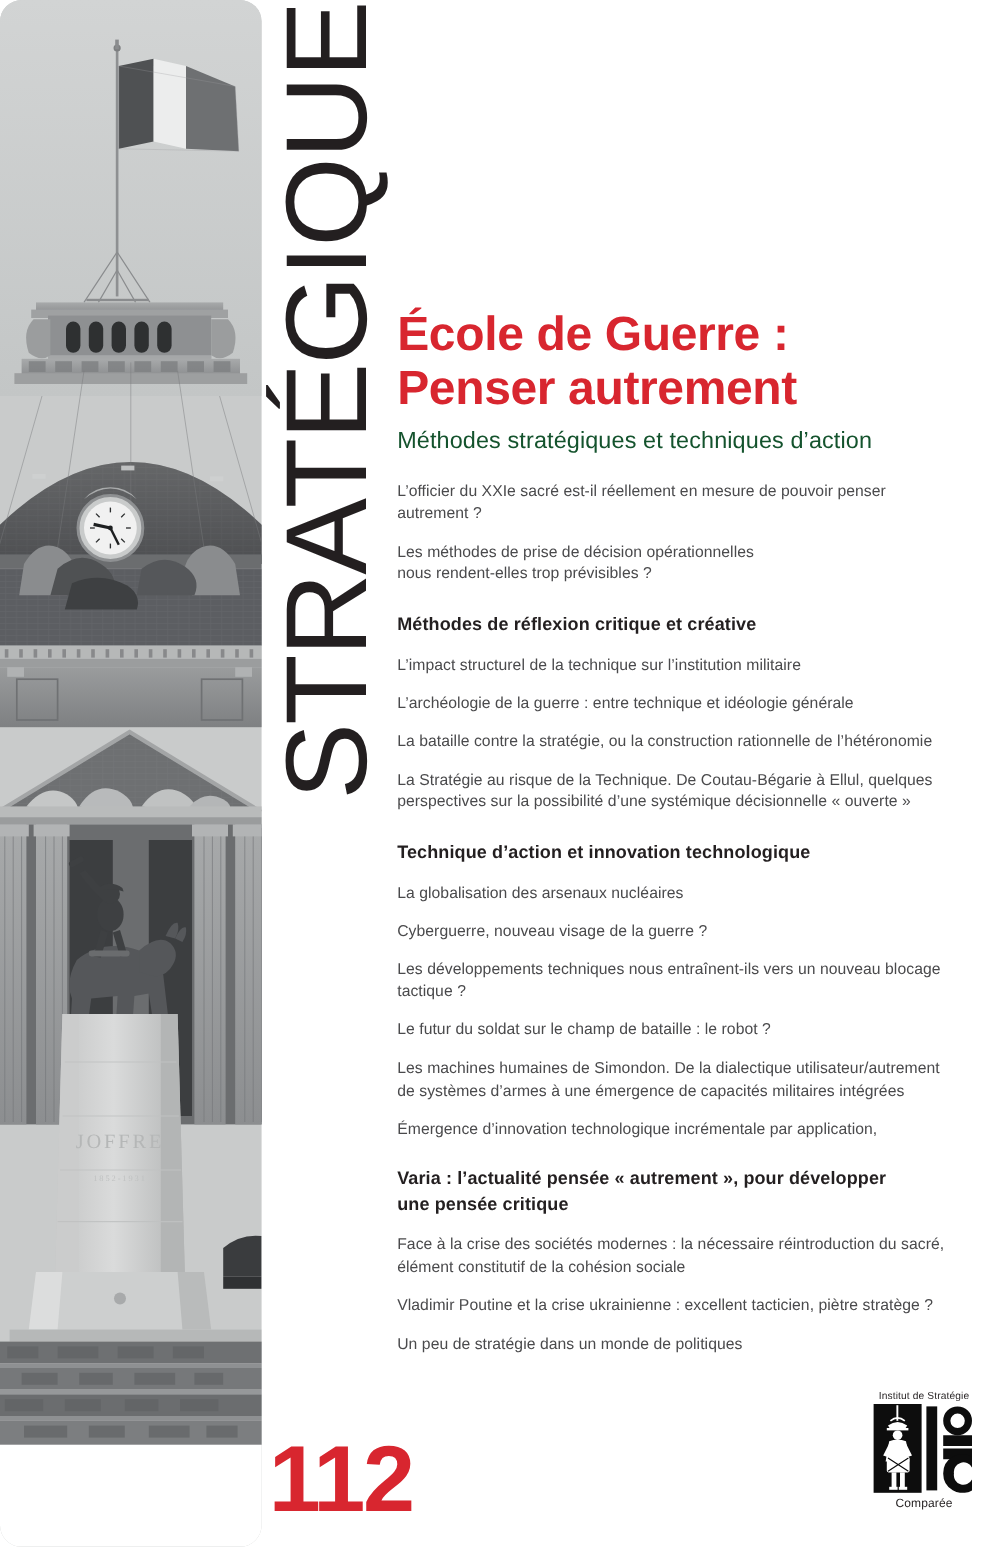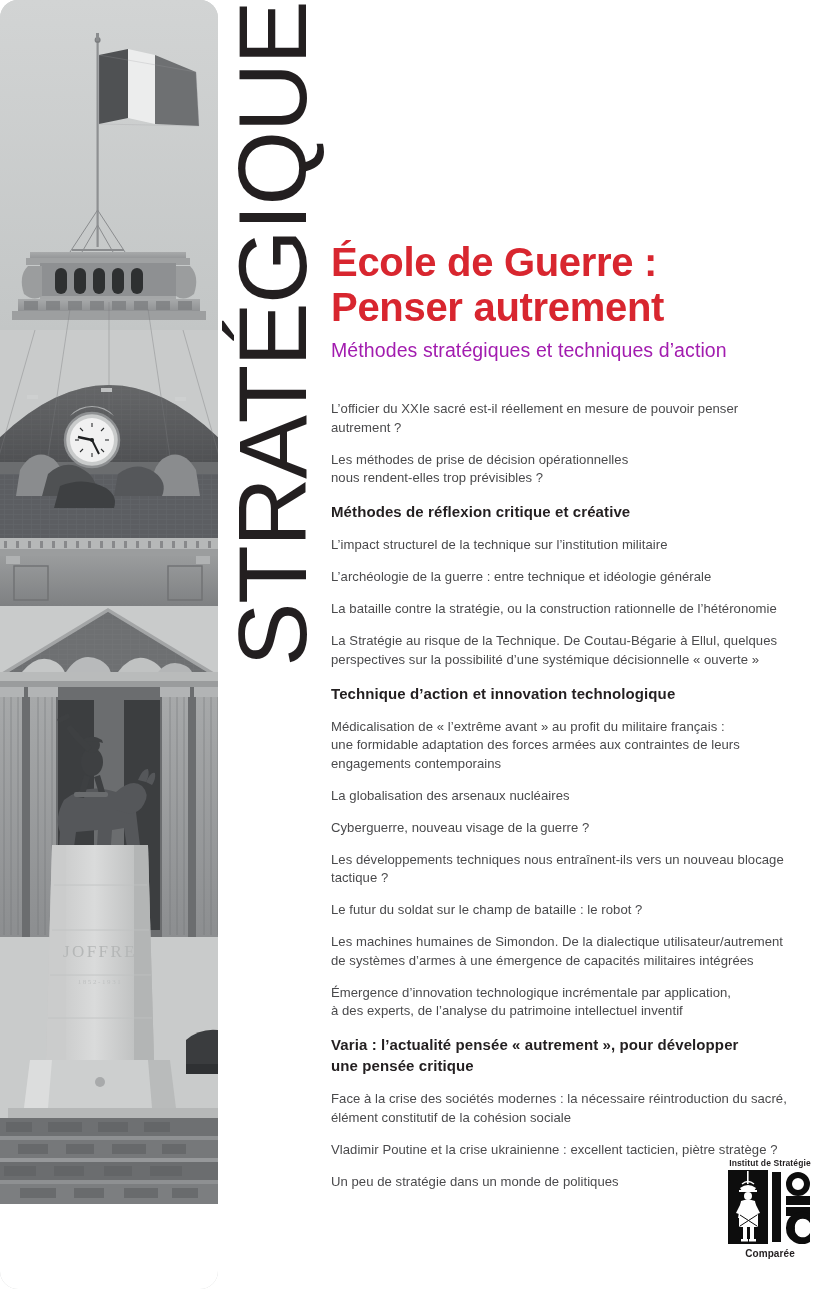--- a/index.html
+++ b/index.html
@@ -68,34 +68,34 @@
     position: absolute;
     left: 331px;
     top: 0;
     width: 478px;
     height: 1289px;
   }
 
   .title-block {
     position: absolute;
     left: 0;
-    top: 240px;
+    top: 257px;
     width: 478px;
   }
   .title-line {
     color: #d8262f;
     font-size: 40px;
     font-weight: bold;
     line-height: 45px;
     letter-spacing: -0.3px;
     white-space: nowrap;
   }
   .subtitle {
     margin-top: 8px;
-    color: #a21caf;
+    color: #14532d;
     font-size: 19.5px;
     font-weight: 400;
     line-height: 24px;
     letter-spacing: 0.1px;
     white-space: nowrap;
   }
 
   
   .toc {
     position: absolute;
@@ -108,21 +108,21 @@
     font-size: 13.1px;
     line-height: 18.5px;
     margin-bottom: 13.5px;
     letter-spacing: 0.05px;
   }
   .toc-entry.section {
     color: #231f20;
     font-weight: bold;
     font-size: 15px;
     line-height: 21px;
-    margin-top: 5px;
+    margin-top: 22px;
     margin-bottom: 14px;
     letter-spacing: 0.1px;
   }
   .toc-entry .ln { display: block; }
 
   
   .issue-number {
     position: absolute;
     left: 224px;
     top: 1193px;
@@ -133,21 +133,20 @@
     letter-spacing: -2px;
   }
 
   
   .isc-logo {
     position: absolute;
     left: 722px;
     top: 1158px;
     width: 96px;
     height: 104px;
-    font-weight: bold;
   }
   .isc-top-text {
     font-size: 8.5px;
     color: #231f20;
     text-align: center;
     letter-spacing: 0.1px;
     line-height: 11px;
     white-space: nowrap;
   }
   .isc-mark {
@@ -478,63 +477,58 @@
           <span class="ln">La bataille contre la stratégie, ou la construction rationnelle de l’hétéronomie</span>
         </div>
         <div class="toc-entry">
           <span class="ln">La Stratégie au risque de la Technique. De Coutau-Bégarie à Ellul, quelques</span>
           <span class="ln">perspectives sur la possibilité d’une systémique décisionnelle « ouverte »</span>
         </div>
         <div class="toc-entry section">
           <span class="ln">Technique d’action et innovation technologique</span>
         </div>
         <div class="toc-entry">
-          <span class="ln">Médicalisation de « l’extrême avant » au profit du militaire français :</span>
-          <span class="ln">une formidable adaptation des forces armées aux contraintes de leurs</span>
-          <span class="ln">engagements contemporains</span>
-        </div>
-        <div class="toc-entry">
           <span class="ln">La globalisation des arsenaux nucléaires</span>
         </div>
         <div class="toc-entry">
           <span class="ln">Cyberguerre, nouveau visage de la guerre ?</span>
         </div>
         <div class="toc-entry">
           <span class="ln">Les développements techniques nous entraînent-ils vers un nouveau blocage</span>
           <span class="ln">tactique ?</span>
         </div>
         <div class="toc-entry">
           <span class="ln">Le futur du soldat sur le champ de bataille : le robot ?</span>
         </div>
         <div class="toc-entry">
           <span class="ln">Les machines humaines de Simondon. De la dialectique utilisateur/autrement</span>
           <span class="ln">de systèmes d’armes à une émergence de capacités militaires intégrées</span>
         </div>
         <div class="toc-entry">
           <span class="ln">Émergence d’innovation technologique incrémentale par application,</span>
-          <span class="ln">à des experts, de l’analyse du patrimoine intellectuel inventif</span>
         </div>
         <div class="toc-entry section">
           <span class="ln">Varia : l’actualité pensée « autrement », pour développer</span>
           <span class="ln">une pensée critique</span>
         </div>
         <div class="toc-entry">
           <span class="ln">Face à la crise des sociétés modernes : la nécessaire réintroduction du sacré,</span>
           <span class="ln">élément constitutif de la cohésion sociale</span>
         </div>
         <div class="toc-entry">
           <span class="ln">Vladimir Poutine et la crise ukrainienne : excellent tacticien, piètre stratège ?</span>
         </div>
         <div class="toc-entry">
           <span class="ln">Un peu de stratégie dans un monde de politiques</span>
         </div>
       </div>
 
   </div>
 
+  <div class="issue-number">112</div>
 
   <div class="isc-logo">
     <div class="isc-top-text">Institut de Stratégie</div>
     <div class="isc-mark">
       <div class="isc-square"></div>
       <svg class="isc-figure-svg" width="40" height="74" viewBox="0 0 40 74">
 
         <rect x="19" y="1" width="1.6" height="13" fill="#ffffff"></rect>
         <path d="M14 14 q6 -5 12 0" stroke="#ffffff" stroke-width="1.4" fill="none"></path>
 

